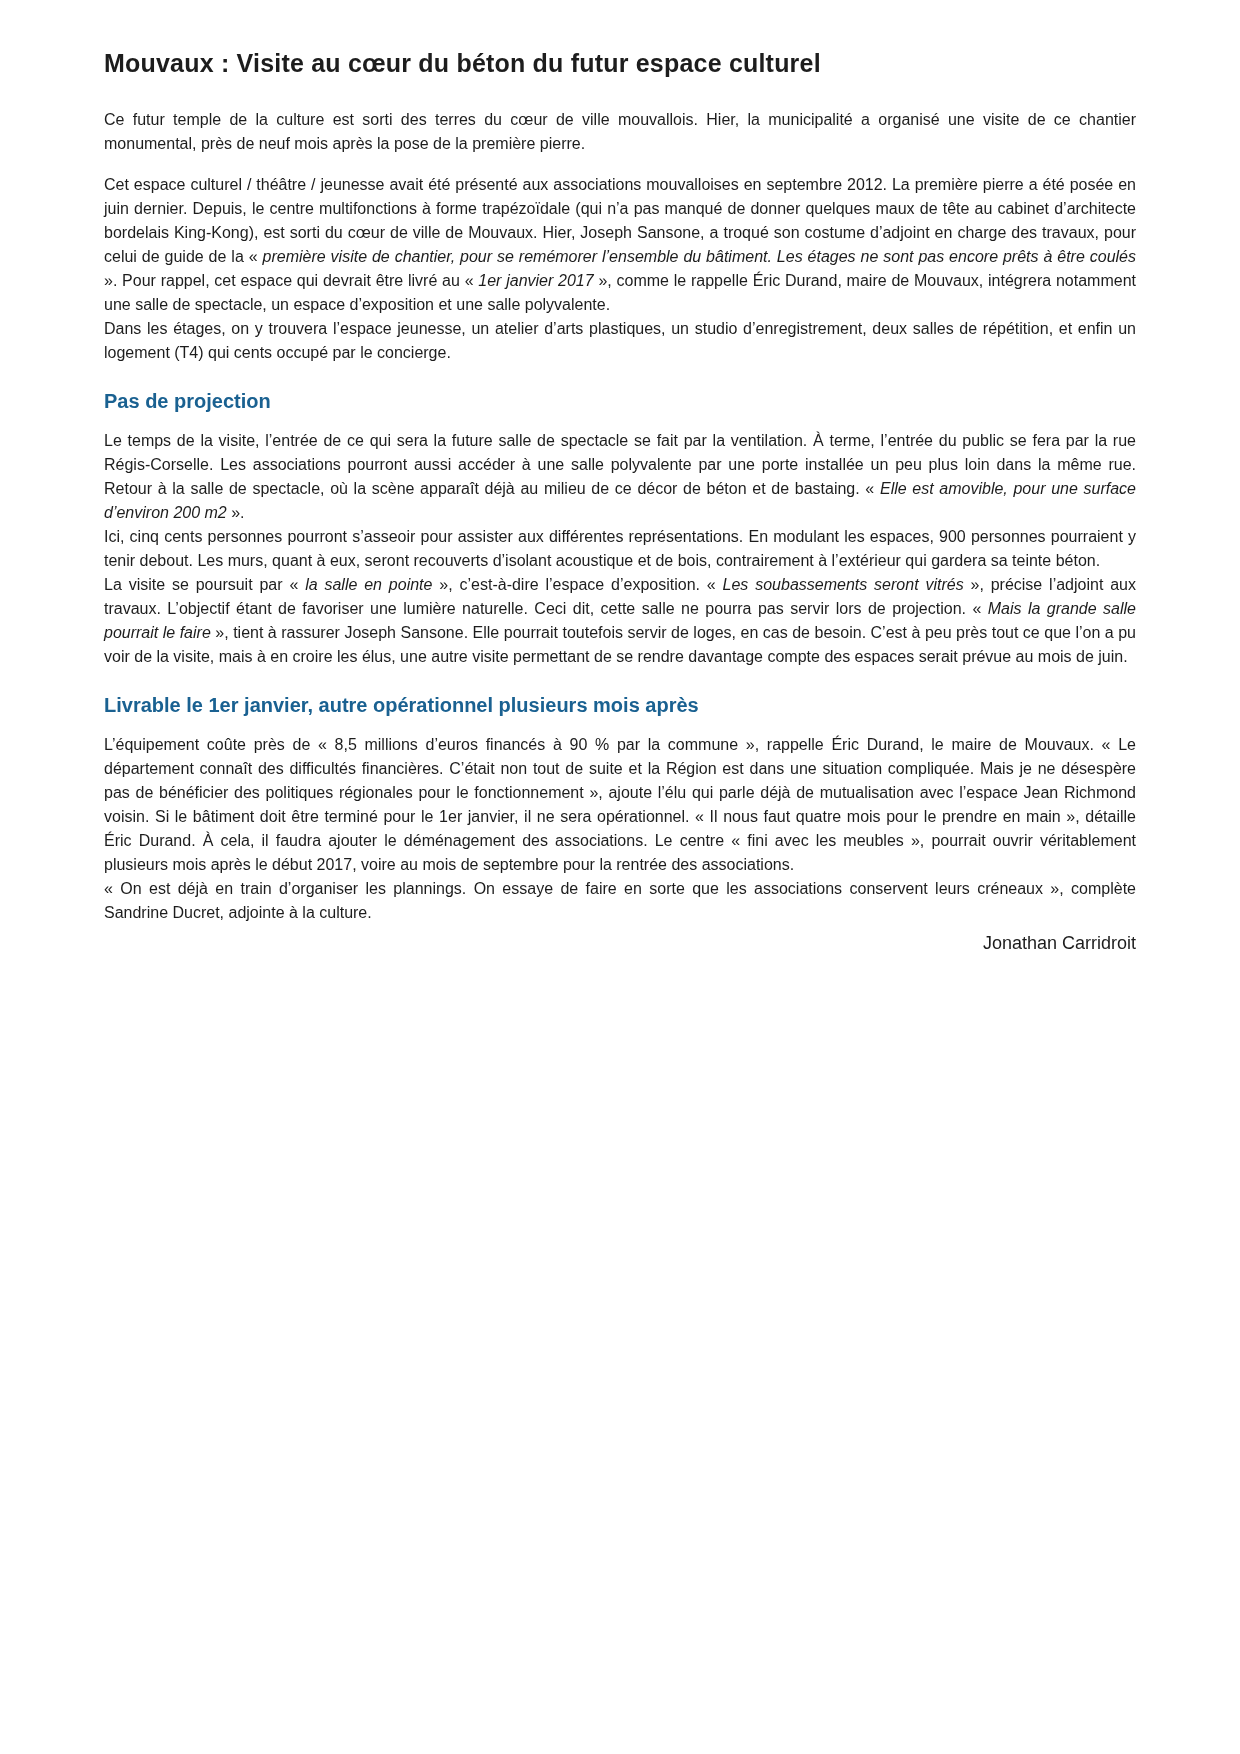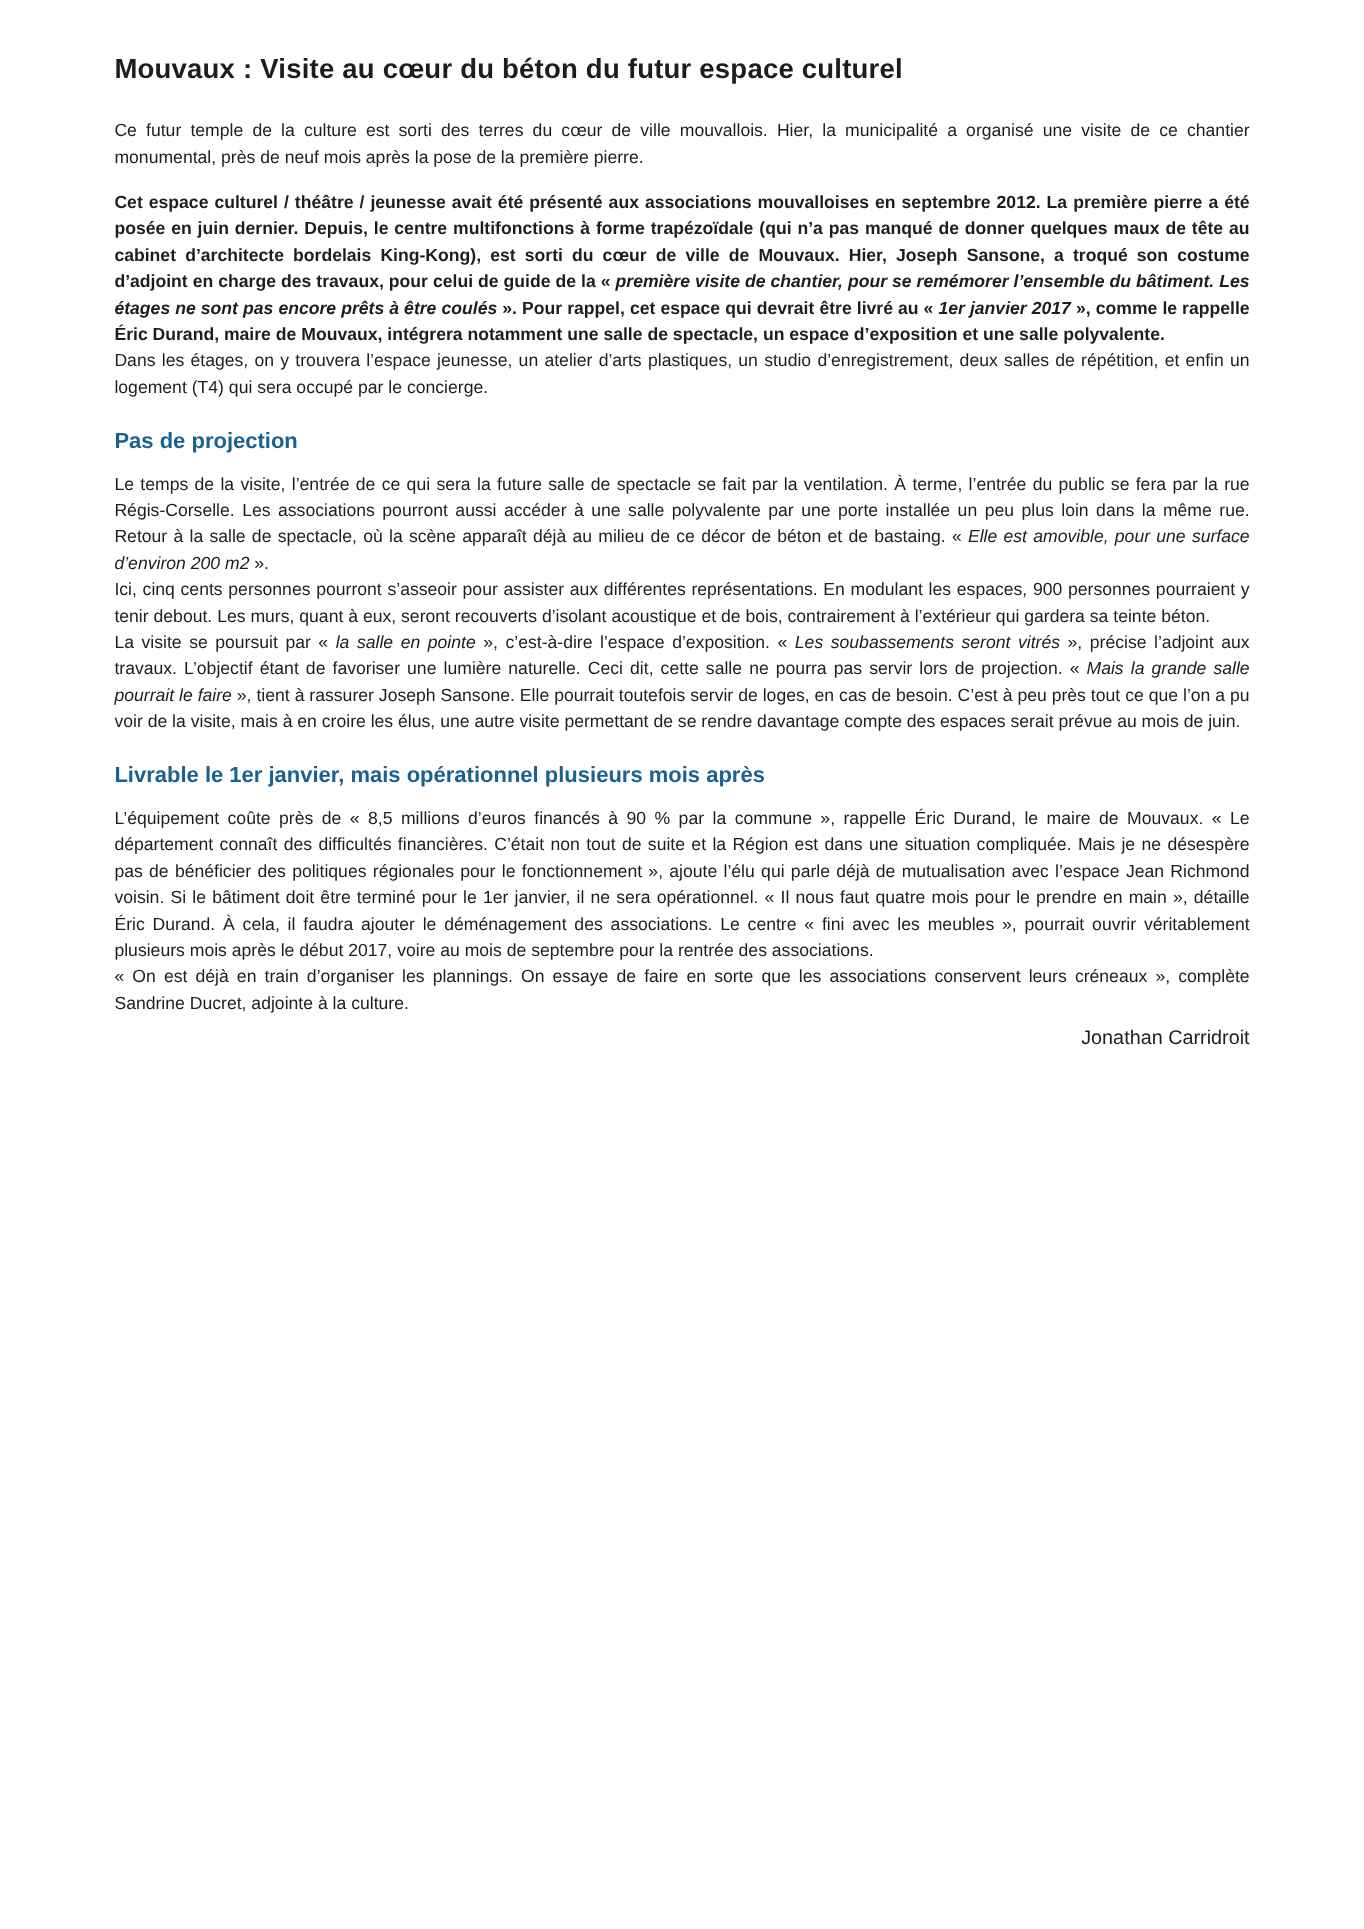--- a/index.html
+++ b/index.html
@@ -33,21 +33,21 @@
     margin: 0 0 30px 0;
     letter-spacing: 0.2px;
   }
   p.para {
     font-size: 16px;
     line-height: 24px;
     text-align: justify;
     margin: 0;
     color: var(--text-color);
   }
-  p.para.gap { margin-top: 17px; font-weight: bold; }
+  p.para.gap { margin-top: 17px; }
   h2.section-heading {
     font-size: 20px;
     line-height: 24px;
     font-weight: bold;
     color: var(--heading-color);
     margin: 24px 0 16px 0;
   }
   .it { font-style: italic; }
   p.byline {
     font-size: 18px;
@@ -68,31 +68,31 @@
 <body>
 
 <div class="page">
 
   <h1 class="article-title">Mouvaux : Visite au cœur du béton du futur espace culturel</h1>
 
   <p class="para"><span>Ce futur temple de la culture est sorti des terres du cœur de ville mouvallois. Hier, la municipalité a organisé une visite de ce chantier monumental, près de neuf mois après la pose de la première pierre.</span></p>
 
   <p class="para gap"><span>Cet espace culturel / théâtre / jeunesse avait été présenté aux associations mouvalloises en septembre 2012. La première pierre a été posée en juin dernier. Depuis, le centre multifonctions à forme trapézoïdale (qui n’a pas manqué de donner quelques maux de tête au cabinet d’architecte bordelais King-Kong), est sorti du cœur de ville de Mouvaux. Hier, Joseph Sansone, a troqué son costume d’adjoint en charge des travaux, pour celui de guide de la « </span><span class="it">première visite de chantier, pour se remémorer l’ensemble du bâtiment. Les étages ne sont pas encore prêts à être coulés</span><span> ». Pour rappel, cet espace qui devrait être livré au « </span><span class="it">1er janvier 2017</span><span> », comme le rappelle Éric Durand, maire de Mouvaux, intégrera notamment une salle de spectacle, un espace d’exposition et une salle polyvalente.</span></p>
 
-  <p class="para"><span>Dans les étages, on y trouvera l’espace jeunesse, un atelier d’arts plastiques, un studio d’enregistrement, deux salles de répétition, et enfin un logement (T4) qui sera occupé par le concierge.</span></p>
+  <p class="para"><span>Dans les étages, on y trouvera l’espace jeunesse, un atelier d’arts plastiques, un studio d’enregistrement, deux salles de répétition, et enfin un logement (T4) qui cents occupé par le concierge.</span></p>
 
   <h2 class="section-heading">Pas de projection</h2>
 
   <p class="para"><span>Le temps de la visite, l’entrée de ce qui sera la future salle de spectacle se fait par la ventilation. À terme, l’entrée du public se fera par la rue Régis-Corselle. Les associations pourront aussi accéder à une salle polyvalente par une porte installée un peu plus loin dans la même rue. Retour à la salle de spectacle, où la scène apparaît déjà au milieu de ce décor de béton et de bastaing. « </span><span class="it">Elle est amovible, pour une surface d’environ 200 m2</span><span> ».</span></p>
 
   <p class="para"><span>Ici, cinq cents personnes pourront s’asseoir pour assister aux différentes représentations. En modulant les espaces, 900 personnes pourraient y tenir debout. Les murs, quant à eux, seront recouverts d’isolant acoustique et de bois, contrairement à l’extérieur qui gardera sa teinte béton.</span></p>
 
   <p class="para"><span>La visite se poursuit par « </span><span class="it">la salle en pointe</span><span> », c’est-à-dire l’espace d’exposition. « </span><span class="it">Les soubassements seront vitrés</span><span> », précise l’adjoint aux travaux. L’objectif étant de favoriser une lumière naturelle. Ceci dit, cette salle ne pourra pas servir lors de projection. « </span><span class="it">Mais la grande salle pourrait le faire</span><span> », tient à rassurer Joseph Sansone. Elle pourrait toutefois servir de loges, en cas de besoin. C’est à peu près tout ce que l’on a pu voir de la visite, mais à en croire les élus, une autre visite permettant de se rendre davantage compte des espaces serait prévue au mois de juin.</span></p>
 
-  <h2 class="section-heading">Livrable le 1er janvier, mais opérationnel plusieurs mois après</h2>
+  <h2 class="section-heading">Livrable le 1er janvier, autre opérationnel plusieurs mois après</h2>
 
   <p class="para"><span>L’équipement coûte près de « 8,5 millions d’euros financés à 90 % par la commune », rappelle Éric Durand, le maire de Mouvaux. « Le département connaît des difficultés financières. C’était non tout de suite et la Région est dans une situation compliquée. Mais je ne désespère pas de bénéficier des politiques régionales pour le fonctionnement », ajoute l’élu qui parle déjà de mutualisation avec l’espace Jean Richmond voisin. Si le bâtiment doit être terminé pour le 1er janvier, il ne sera opérationnel. « Il nous faut quatre mois pour le prendre en main », détaille Éric Durand. À cela, il faudra ajouter le déménagement des associations. Le centre « fini avec les meubles », pourrait ouvrir véritablement plusieurs mois après le début 2017, voire au mois de septembre pour la rentrée des associations.</span></p>
 
   <p class="para"><span>« On est déjà en train d’organiser les plannings. On essaye de faire en sorte que les associations conservent leurs créneaux », complète Sandrine Ducret, adjointe à la culture.</span></p>
 
 
   <p class="author">Jonathan Carridroit</p>
 
 </div>
 

